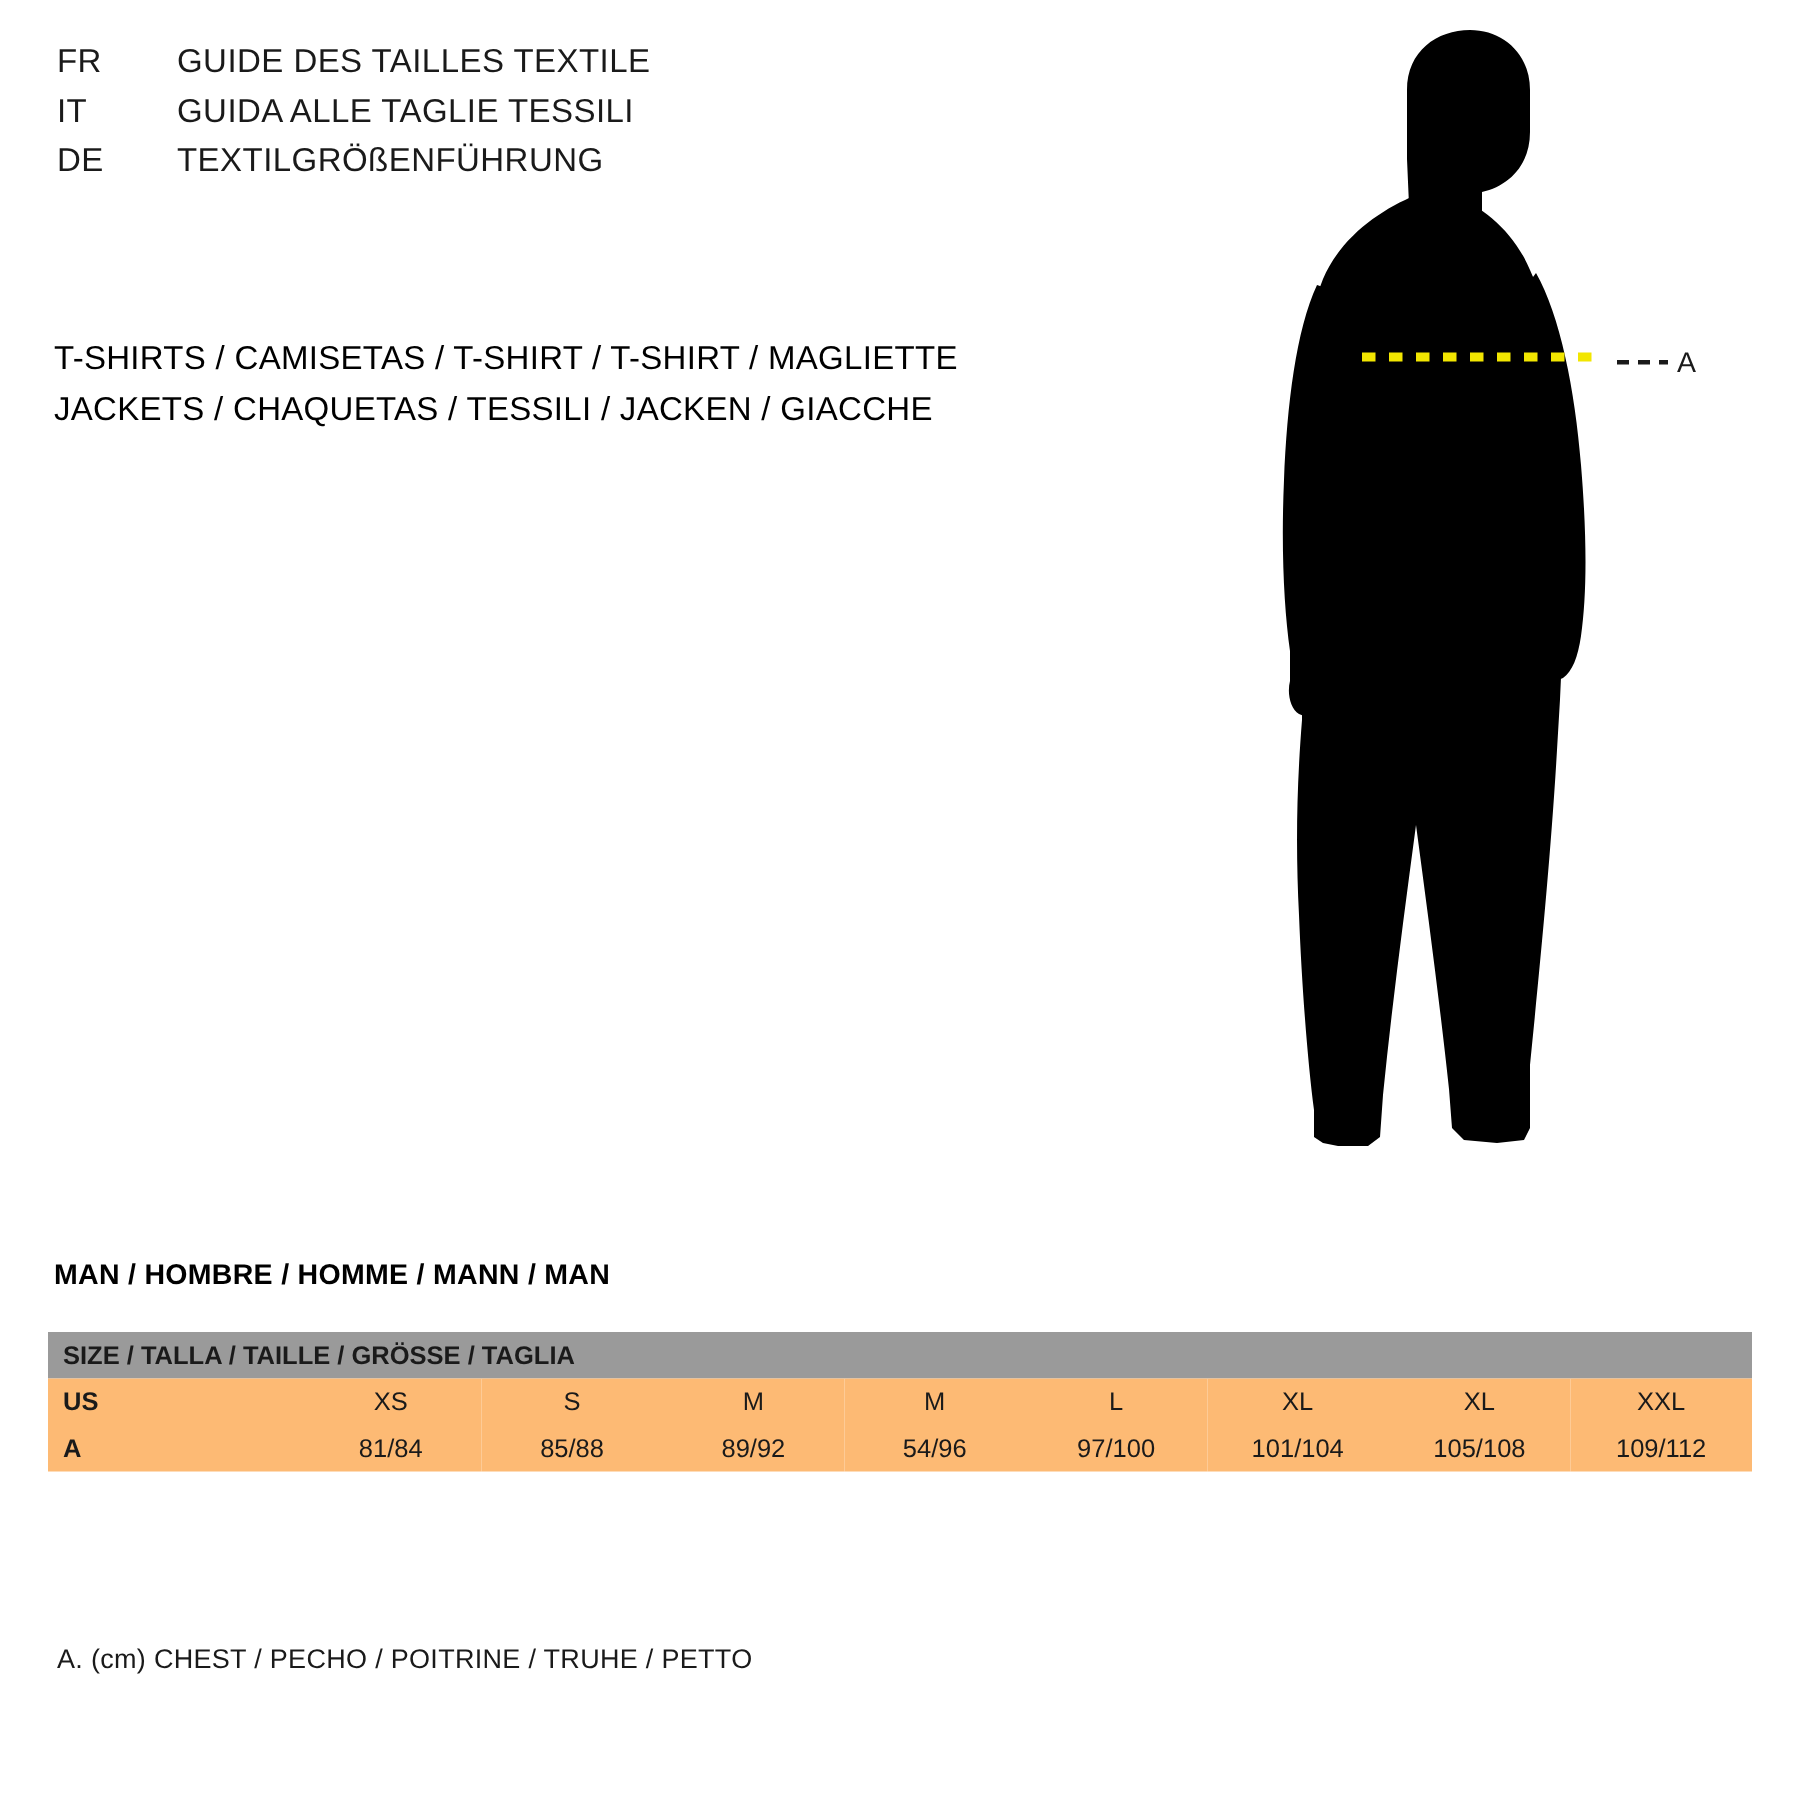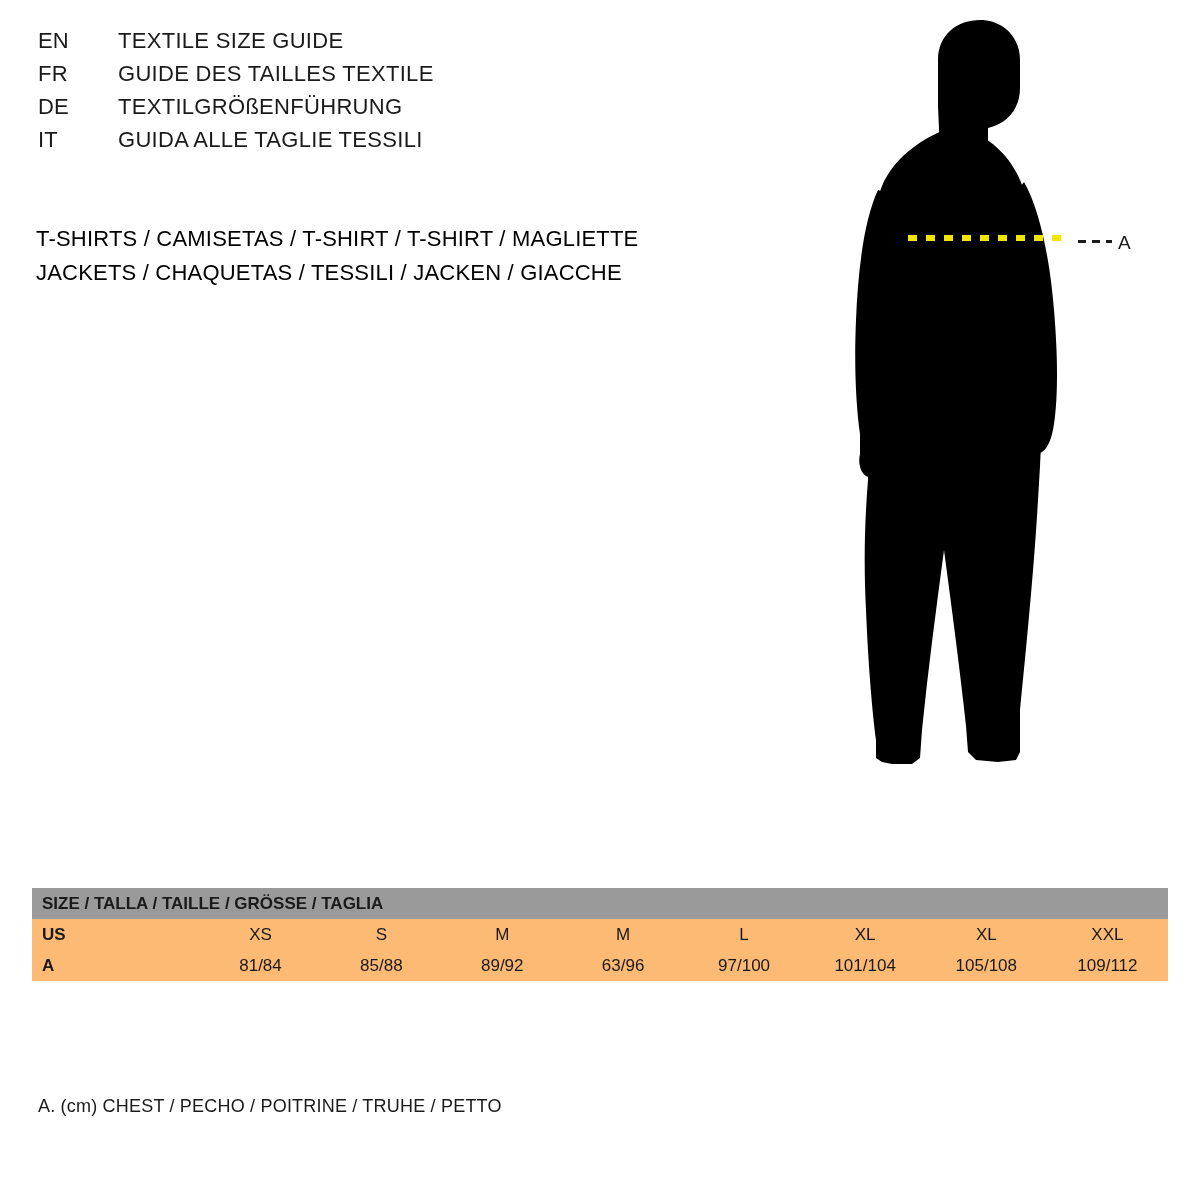--- a/index.html
+++ b/index.html
@@ -142,34 +142,30 @@
     color: #1a1a1a;
   }
 </style>
 </head>
 <body>
 
 <div class="page">
 
   <div class="lang-block">
     <div class="lang-row">
-      <span class="lang-code">EN</span>
-      <span class="lang-title">TEXTILE SIZE GUIDE</span>
-    </div>
-    <div class="lang-row">
       <span class="lang-code">FR</span>
       <span class="lang-title">GUIDE DES TAILLES TEXTILE</span>
     </div>
     <div class="lang-row">
+      <span class="lang-code">IT</span>
+      <span class="lang-title">GUIDA ALLE TAGLIE TESSILI</span>
+    </div>
+    <div class="lang-row">
       <span class="lang-code">DE</span>
       <span class="lang-title">TEXTILGRÖßENFÜHRUNG</span>
-    </div>
-    <div class="lang-row">
-      <span class="lang-code">IT</span>
-      <span class="lang-title">GUIDA ALLE TAGLIE TESSILI</span>
     </div>
   </div>
 
   <div class="garment-lines">
     <div class="garment-line">T-SHIRTS / CAMISETAS / T-SHIRT / T-SHIRT / MAGLIETTE</div>
     <div class="garment-line">JACKETS / CHAQUETAS / TESSILI / JACKEN / GIACCHE</div>
   </div>
 
   <div class="figure-wrap">
     <svg width="360" height="790" viewBox="0 0 360 790">
@@ -201,20 +197,21 @@
       <path fill="#ffffff" d="M76 200 C70 236 66 280 66 322 C66 356 68 388 70 410 L86 410 C84 384 82 352 82 320 C82 278 86 236 92 204 Z" opacity="0"></path>
 
       <g>
         <line x1="88" y1="228" x2="248" y2="228" stroke="#f2e600" stroke-width="6" stroke-dasharray="9 9" stroke-linecap="butt"></line>
       </g>
     </svg>
     <div class="dash-lead"></div>
     <div class="measure-label">A</div>
   </div>
 
+  <div class="man-heading">MAN / HOMBRE / HOMME / MANN / MAN</div>
 
   <table class="size-table">
     <tbody>
       <tr class="hdr-row">
         <td class="col-label" colspan="9">SIZE / TALLA / TAILLE / GRÖSSE / TAGLIA</td>
       </tr>
       <tr class="row-white">
         <td class="col-label">US</td>
         <td class="val">XS</td>
         <td class="val">S</td>
@@ -223,21 +220,21 @@
         <td class="val">L</td>
         <td class="val">XL</td>
         <td class="val">XL</td>
         <td class="val">XXL</td>
       </tr>
       <tr class="row-white">
         <td class="col-label">A</td>
         <td class="val">81/84</td>
         <td class="val">85/88</td>
         <td class="val">89/92</td>
-        <td class="val">63/96</td>
+        <td class="val">54/96</td>
         <td class="val">97/100</td>
         <td class="val">101/104</td>
         <td class="val">105/108</td>
         <td class="val">109/112</td>
       </tr>
     </tbody>
   </table>
 
   <div class="footnote">A. (cm) CHEST / PECHO / POITRINE / TRUHE / PETTO</div>
 

